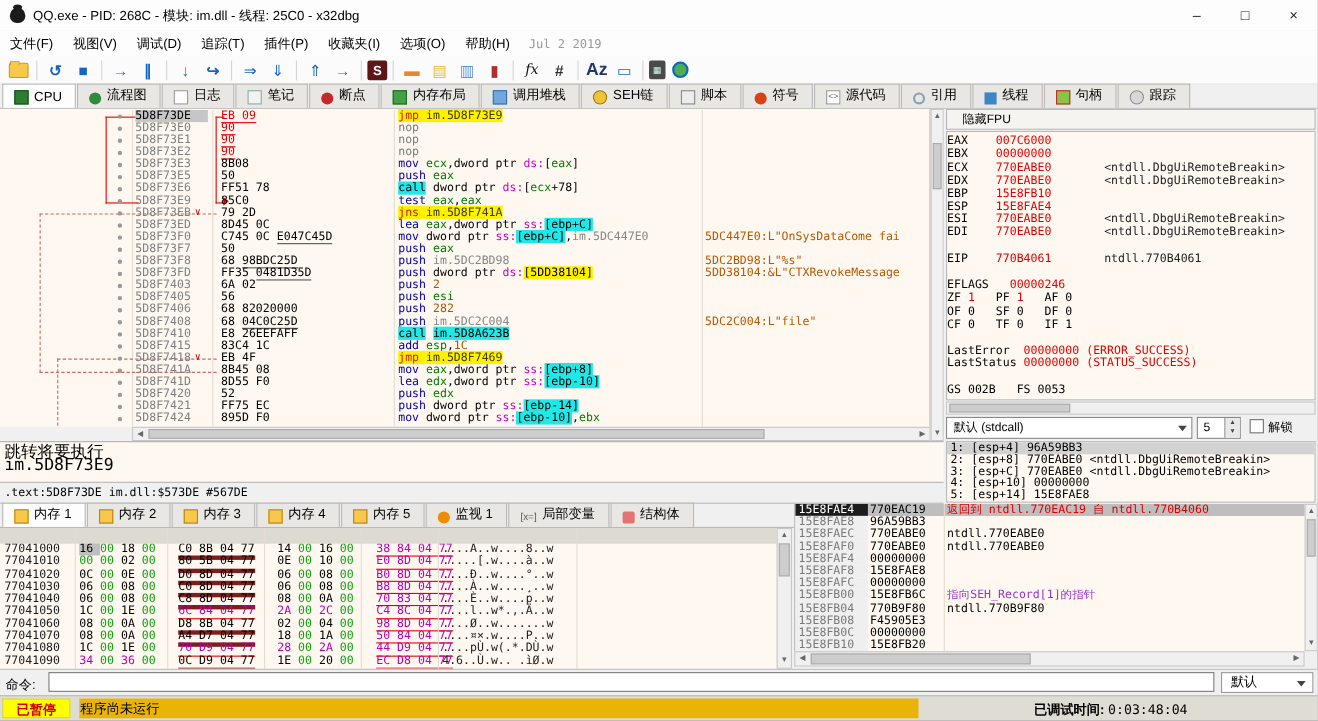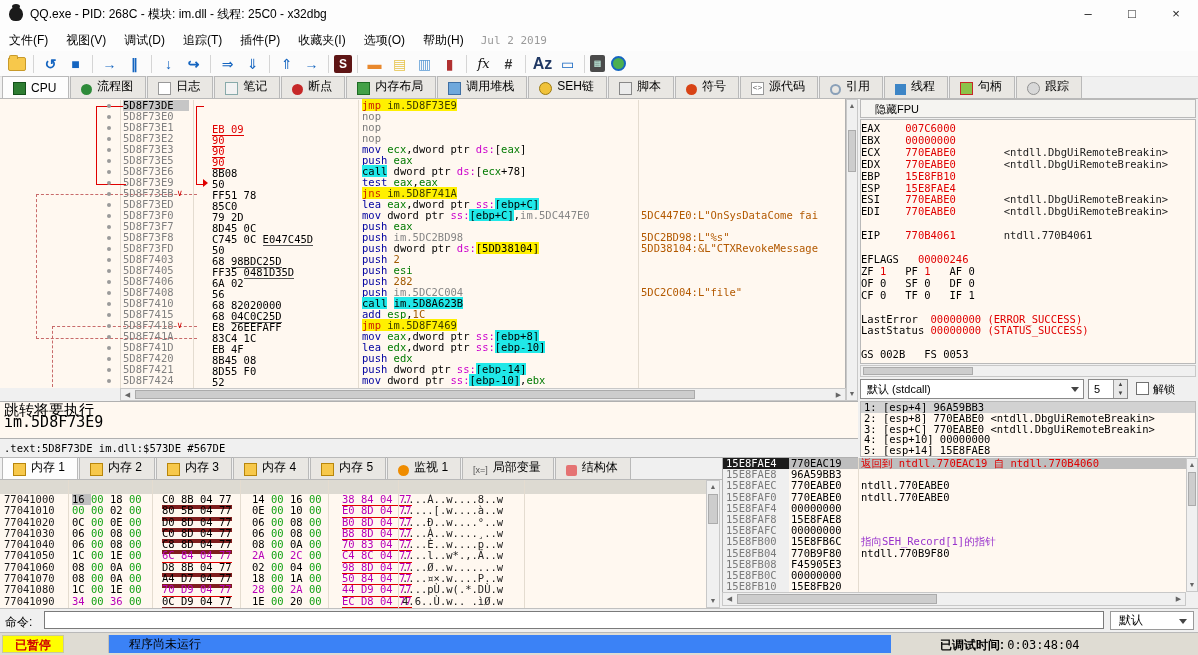--- a/index.html
+++ b/index.html
@@ -59,21 +59,21 @@
   .ic-struct{background:#E57373;border-radius:2px;}
   
   #disasm{position:absolute;left:0;top:99px;width:845px;height:289px;background:#FFF8F0;border-right:1px solid #B0B0B0;overflow:hidden;}
   #disasm-rows{position:absolute;left:0;top:1px;width:100%;height:288px;}
   .colline{position:absolute;top:0;bottom:0;width:1px;background:#E4DCD0;}
   .drow{position:relative;height:11px;font-family:"DejaVu Sans Mono",monospace;font-size:10.5px;line-height:11px;white-space:pre;}
   .ddot{position:absolute;left:107px;top:4px;width:4px;height:4px;border-radius:50%;background:#9a9a9a;}
   .chev{position:absolute;left:177px;top:0;color:#D00000;font-size:9px;}
   .daddr{position:absolute;left:123px;width:66px;color:#808080;}
   .daddr.dsel{background:#C6C6C6;color:#000;}
-  .dbytes{position:absolute;left:212px;margin-top:24px;}
+  .dbytes{position:absolute;left:201px;}
   .dinstr{position:absolute;left:362px;}
   .dcmt{position:absolute;left:641px;width:200px;overflow:hidden;color:#B35900;}
   .pat{color:#E00000;border-bottom:1px solid #E00000;}
   .bu{border-bottom:1px solid #555;}
   .mn{color:#0000A0;}
   .nop{color:#7a7a7a;}
   .reg{color:#007A00;}
   .pl{color:#000;}
   .seg{color:#CC00CC;}
   .memc{background:#20E8E8;}
@@ -156,21 +156,21 @@
   .sbarrow{position:absolute;left:0;width:100%;height:12px;color:#666;font-size:7px;text-align:center;line-height:12px;}
   .sbarrow.h{width:13px;height:100%;line-height:11px;}
   
   #cmdbar{position:absolute;left:0;top:608px;width:1198px;height:24px;background:#F0F0F0;border-top:1px solid #C0C0C0;}
   #cmdlabel{position:absolute;left:5px;top:5px;font-size:12px;}
   #cmdinput{position:absolute;left:44px;top:2px;width:1060px;height:18px;background:#fff;border:1px solid #7a7a7a;font-size:11px;padding:0 3px;box-sizing:border-box;font-family:"DejaVu Sans Mono",monospace;}
   #cmddrop{position:absolute;left:1110px;top:2px;width:84px;height:19px;background:#fff;border:1px solid #9a9a9a;font-size:12px;line-height:17px;padding-left:8px;box-sizing:border-box;}
   #cmddroparrow{position:absolute;right:6px;top:7px;width:0;height:0;border-top:5px solid #444;border-left:4px solid transparent;border-right:4px solid transparent;}
   #statusbar{position:absolute;left:0;top:632px;width:1198px;height:23px;background:#DFDCD3;border-top:1px solid #B9B9B9;font-size:12px;}
   #stpaused{position:absolute;left:2px;top:2px;width:62px;height:18px;background:#FFFF00;color:#D00000;font-weight:bold;text-align:center;line-height:18px;border:1px solid #C9C9A0;box-sizing:border-box;}
-  #stmsg{position:absolute;left:72px;top:2px;width:762px;height:18px;line-height:18px;border-left:1px solid #C4C1B8;padding-left:20px;background:#3b82f6;margin-left:36px;}
+  #stmsg{position:absolute;left:72px;top:2px;width:762px;height:18px;line-height:18px;border-left:1px solid #C4C1B8;padding-left:0;background:#eab308;}
   #sttime{position:absolute;left:940px;top:4px;}
   #sttimeval{font-family:"DejaVu Sans Mono",monospace;}
 </style>
 </head>
 <body>
 
 <div id="root">
 
   <div id="titlebar">
     <span id="appicon"></span>

